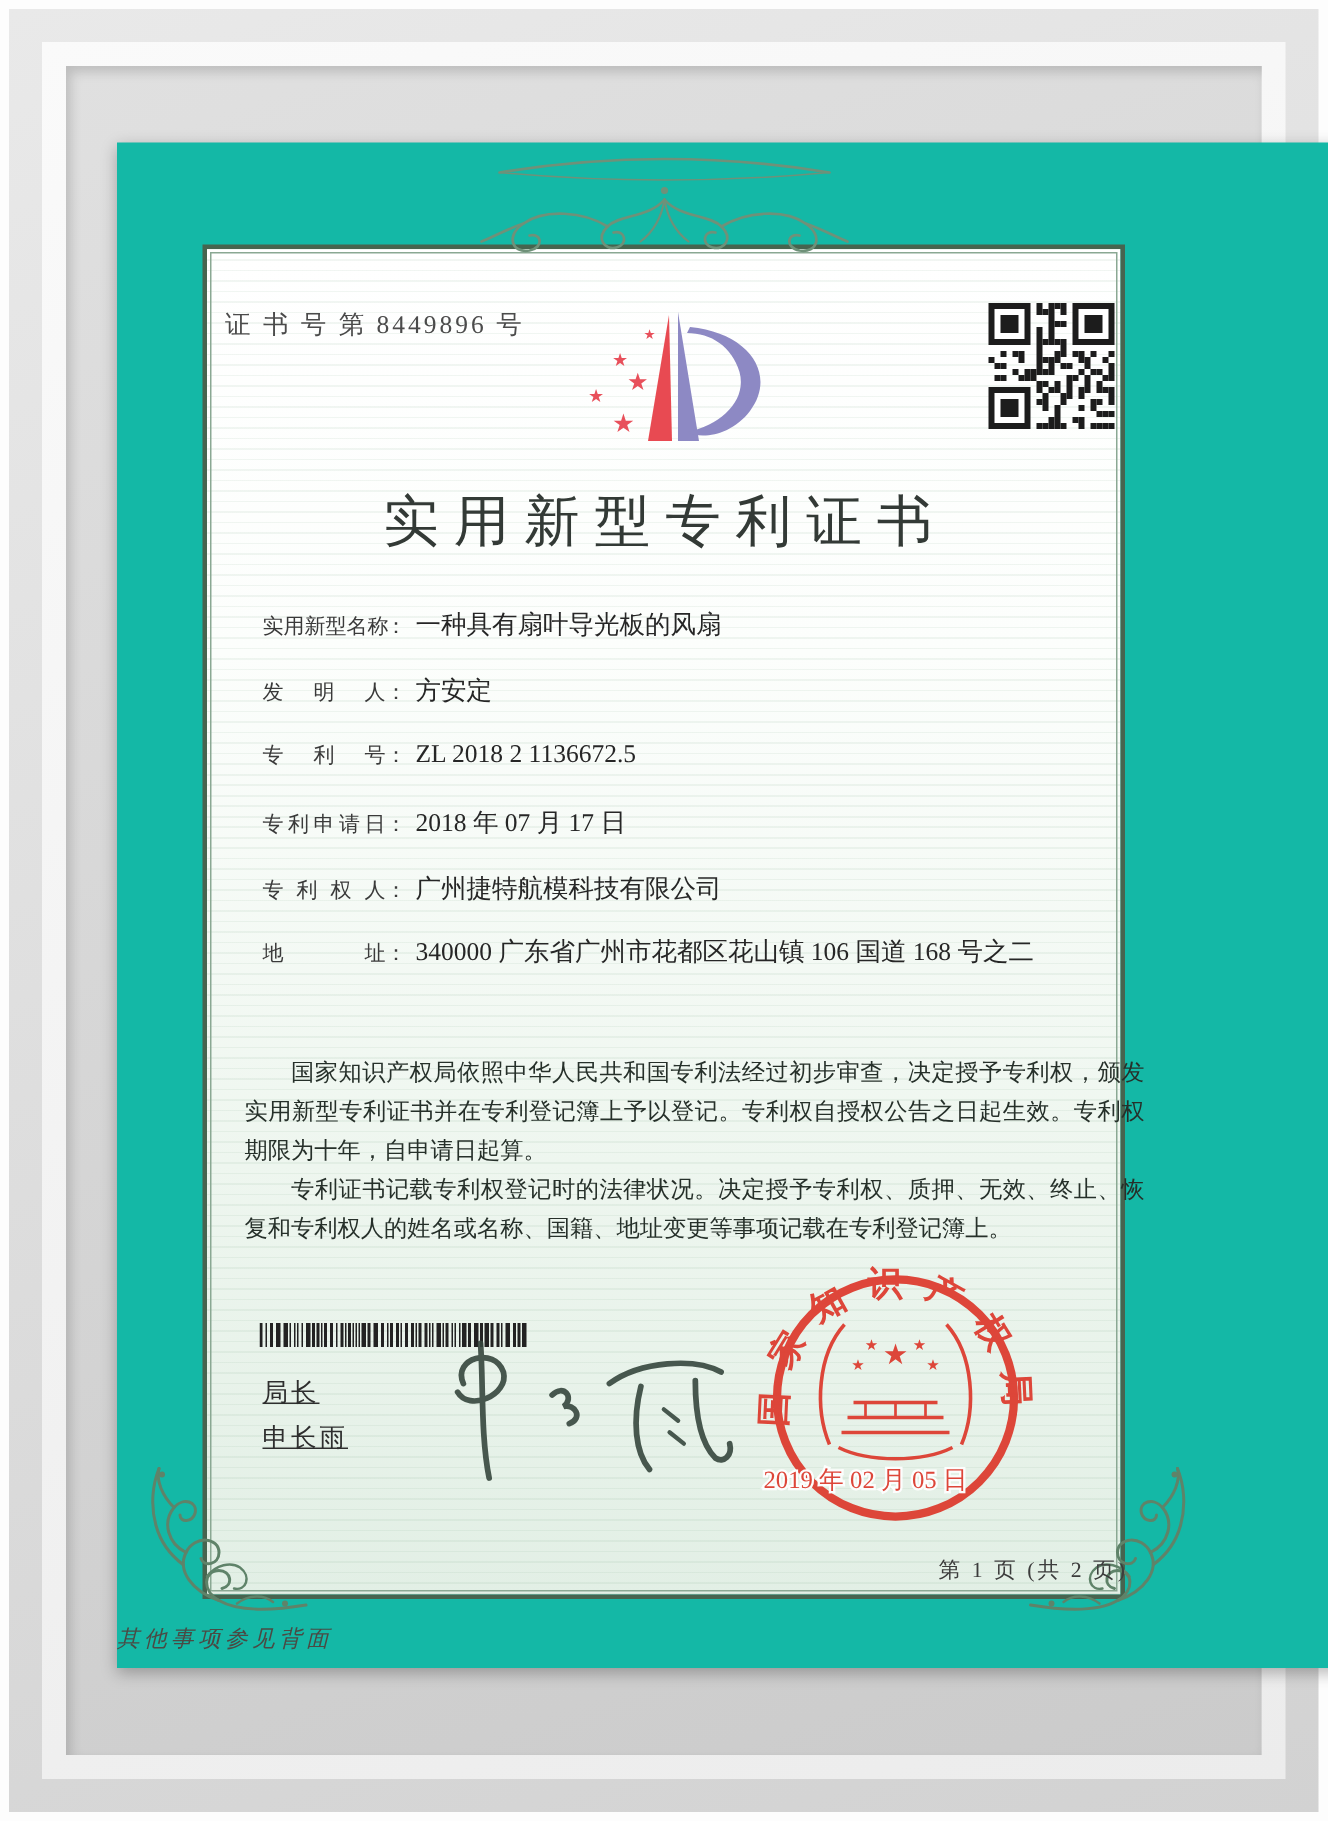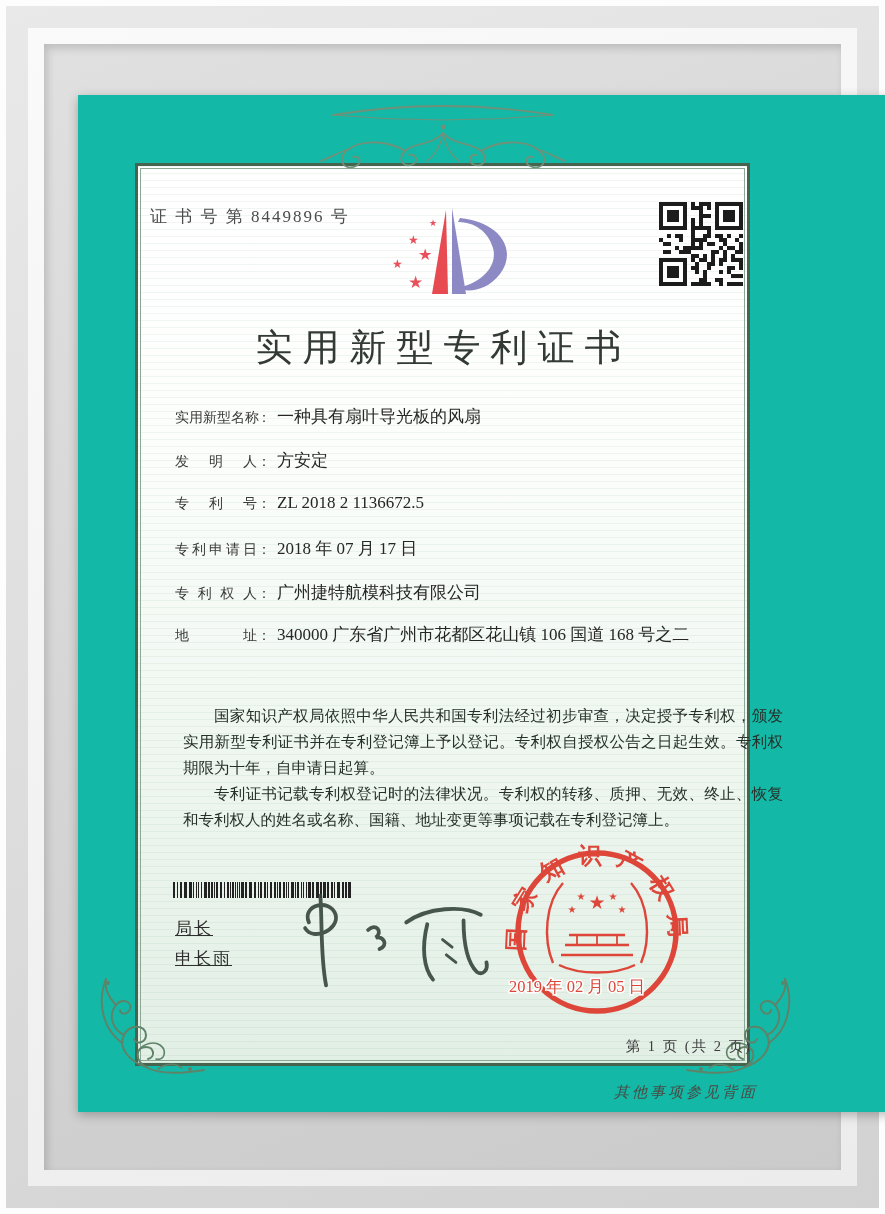--- a/index.html
+++ b/index.html
@@ -25,26 +25,26 @@
   
   .cert-no{left:72px;top:110px;font-size:17px;letter-spacing:2px;color:#4b4b4b;}
   .title{left:57px;top:228px;width:617px;text-align:center;font-size:37px;
          letter-spacing:10px;color:#333a36;font-weight:bold;font-weight:500;}
   .row{left:97px;height:24px;white-space:nowrap;color:#2f2f2f;}
   .flabel{display:inline-block;width:82px;font-size:14px;color:#3a3a3a;
           text-align:justify;text-align-last:justify;vertical-align:baseline;}
   .colon{font-size:14px;color:#3a3a3a;}
   .fvalue{font-size:17px;color:#262626;margin-left:6px;}
   .paras{left:85px;top:608px;width:600px;font-size:15.5px;line-height:26px;
-         color:#26302a;text-align:justify;margin-left:20px;}
+         color:#26302a;text-align:justify;}
   .paras p{margin:0;text-indent:2em;}
   .comm{left:97px;font-size:17px;color:#2e2e2e;letter-spacing:2px;text-decoration:underline;}
   .pageno{left:57px;top:942px;width:617px;text-align:right;font-size:14.5px;
           letter-spacing:2px;color:#3c3c3c;}
-  .backnote{left:0;top:988px;width:680px;text-align:right;font-size:15px;
+  .backnote{left:0;top:988px;width:680px;text-align:left;font-size:15px;
             letter-spacing:3px;color:#4a4a44;font-style:italic;}
   .seal-wrap{left:423px;top:742px;z-index:4;}
 </style>
 </head>
 <body>
 
 <div class="abs f-a"></div>
 <div class="abs f-b"></div>
 <div class="abs f-c"></div>
 <div class="abs f-d"></div>
@@ -253,21 +253,21 @@
   </div>
   <div class="abs content row" style="top:486px">
     <span class="flabel">专利权人</span><span class="colon">：</span><span class="fvalue">广州捷特航模科技有限公司</span>
   </div>
   <div class="abs content row" style="top:528px">
     <span class="flabel">地址</span><span class="colon">：</span><span class="fvalue">340000 广东省广州市花都区花山镇 106 国道 168 号之二</span>
   </div>
 
   <div class="abs content paras">
     <p>国家知识产权局依照中华人民共和国专利法经过初步审查，决定授予专利权，颁发实用新型专利证书并在专利登记簿上予以登记。专利权自授权公告之日起生效。专利权期限为十年，自申请日起算。</p>
-    <p>专利证书记载专利权登记时的法律状况。专利权的转移、质押、无效、终止、恢复和专利权人的姓名或名称、国籍、地址变更等事项记载在专利登记簿上。</p>
+    <p>专利证书记载专利权登记时的法律状况。决定授予专利权、质押、无效、终止、恢复和专利权人的姓名或名称、国籍、地址变更等事项记载在专利登记簿上。</p>
   </div>
 
   <svg class="abs content" id="barcode" style="left:95px;top:787px" width="180" height="16" viewBox="0 0 180 16">
       <rect x="0" y="0" width="2" height="16" fill="#222"></rect>
       <rect x="4" y="0" width="1" height="16" fill="#222"></rect>
       <rect x="7" y="0" width="2" height="16" fill="#222"></rect>
       <rect x="11" y="0" width="3" height="16" fill="#222"></rect>
       <rect x="16" y="0" width="3" height="16" fill="#222"></rect>
       <rect x="20" y="0" width="1" height="16" fill="#222"></rect>
       <rect x="23" y="0" width="1" height="16" fill="#222"></rect>

